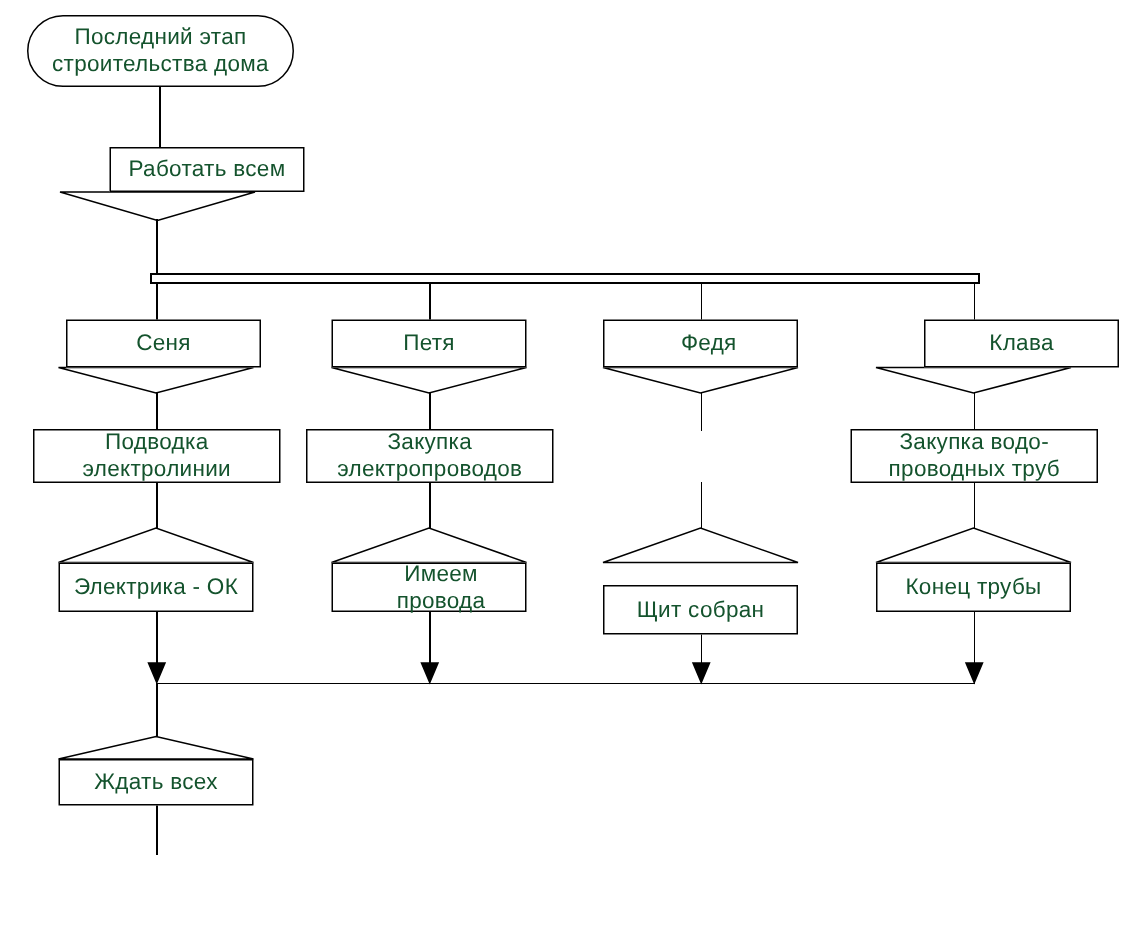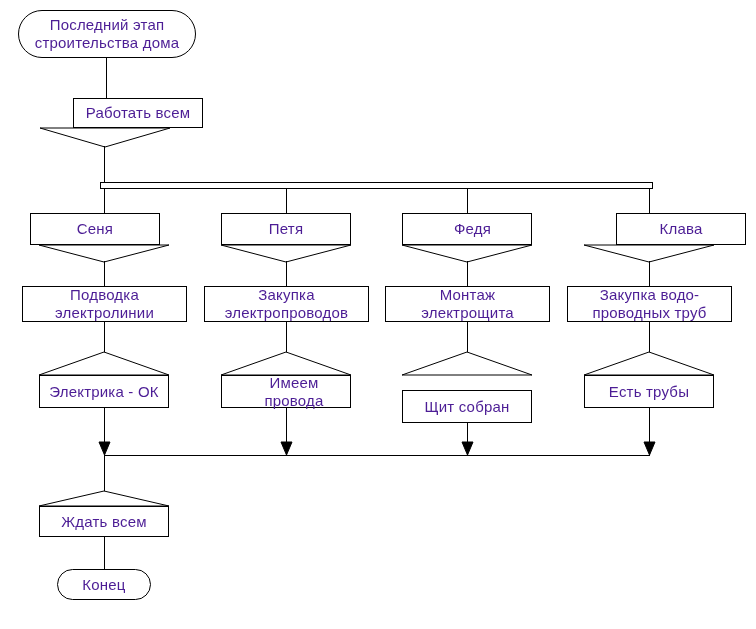--- a/index.html
+++ b/index.html
@@ -1,21 +1,21 @@
 <!DOCTYPE html>
 <html><head>
 <meta charset="utf-8">
 <style>
   html,body{margin:0;padding:0;background:#ffffff;}
   .canvas{
     position:relative;
     width:756px;height:629px;
     background:#ffffff;
     font-family:"Liberation Sans","DejaVu Sans",sans-serif;
-    color:#4c1d95;
+    color:#14532d;
     overflow:hidden;
   }
   .wires{position:absolute;left:0;top:0;}
   .wires line{stroke:#000;stroke-width:1;shape-rendering:crispEdges;}
   .wires rect{fill:#fff;stroke:#000;stroke-width:1;shape-rendering:crispEdges;}
   .wires polygon.open{fill:#fff;stroke:#000;stroke-width:1;}
   .wires polygon.solid{fill:#000;stroke:#000;stroke-width:1;}
   .node{
     position:absolute;
     box-sizing:border-box;
@@ -87,37 +87,34 @@
     <polygon class="open" points="39,506 104,491 169,506"></polygon>
 
     <line x1="104.5" y1="536" x2="104.5" y2="570"></line>
   </svg>
 
   <div class="node oval" style="left:18px;top:10px;width:178px;height:48px;">Последний этап
 строительства дома</div>
 
   <div class="node" style="left:40px;top:98px;width:130px;height:30px;margin-left:33px;">Работать всем</div>
 
-  <div class="node" style="left:30px;top:213px;width:130px;height:32px;">Сеня</div>
+  <div class="node" style="left:44px;top:213px;width:130px;height:32px;">Сеня</div>
   <div class="node" style="left:22px;top:286px;width:165px;height:36px;">Подводка
 электролинии</div>
   <div class="node" style="left:39px;top:375px;width:130px;height:33px;">Электрика - ОК</div>
 
   <div class="node" style="left:221px;top:213px;width:130px;height:32px;">Петя</div>
   <div class="node" style="left:204px;top:286px;width:165px;height:36px;">Закупка
 электропроводов</div>
   <div class="node" style="left:221px;top:375px;width:130px;height:33px;padding-left:16px;">Имеем провода</div>
 
   <div class="node" style="left:402px;top:213px;width:130px;height:32px;padding-left:11px;">Федя</div>
-  <div class="node" style="left:385px;top:286px;width:165px;height:36px;">Монтаж
-электрощита</div>
   <div class="node" style="left:402px;top:375px;width:130px;height:33px;margin-top:15px;">Щит собран</div>
 
   <div class="node" style="left:584px;top:213px;width:130px;height:32px;margin-left:32px;">Клава</div>
   <div class="node" style="left:567px;top:286px;width:165px;height:36px;">Закупка водо-
 проводных труб</div>
-  <div class="node" style="left:584px;top:375px;width:130px;height:33px;">Есть трубы</div>
+  <div class="node" style="left:584px;top:375px;width:130px;height:33px;">Конец трубы</div>
 
-  <div class="node" style="left:39px;top:506px;width:130px;height:31px;">Ждать всем</div>
+  <div class="node" style="left:39px;top:506px;width:130px;height:31px;">Ждать всех</div>
 
-  <div class="node oval small" style="left:57px;top:569px;width:94px;height:31px;">Конец</div>
 
 </div>
 
 </body></html>

